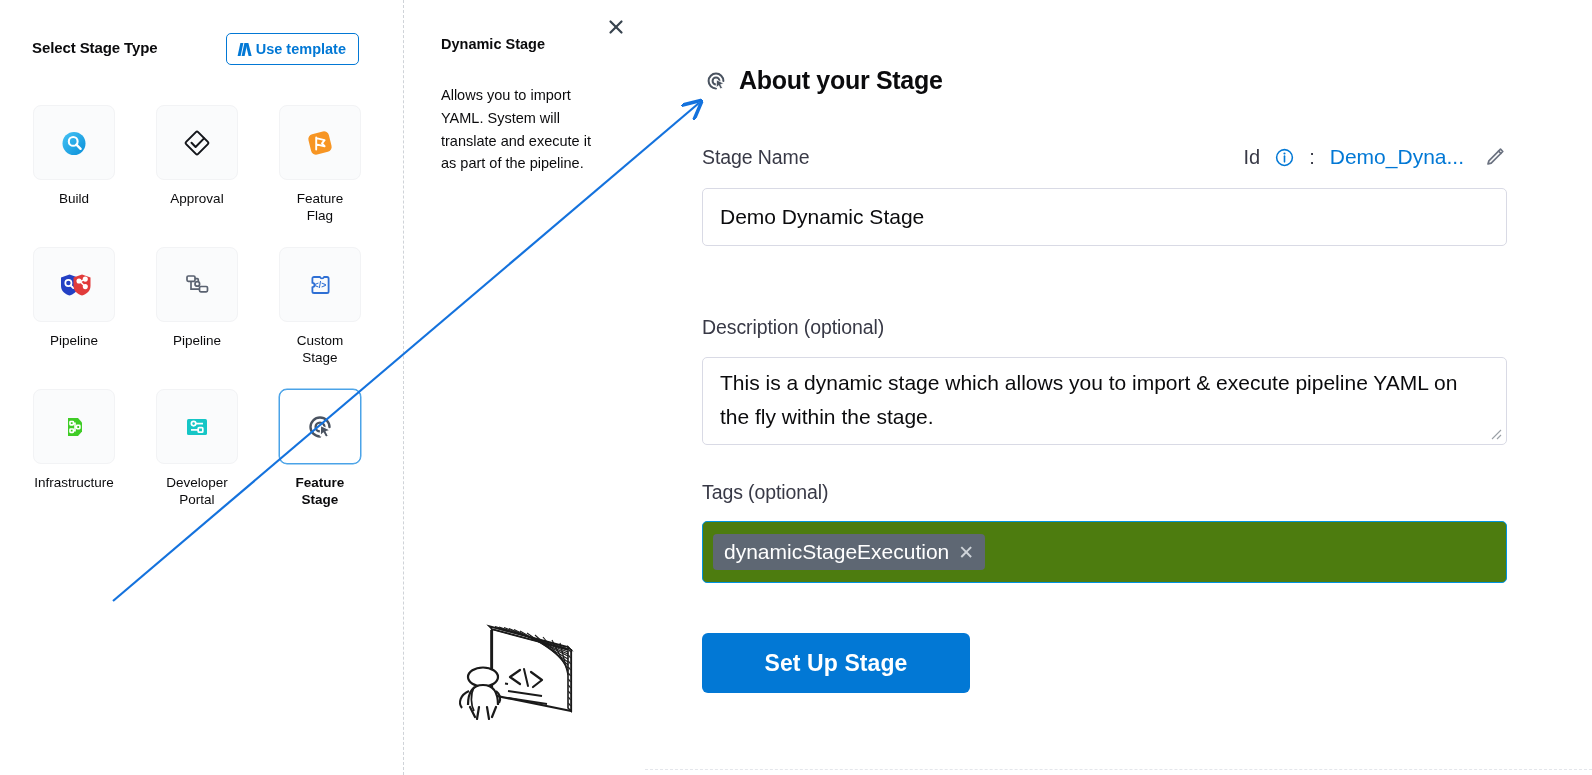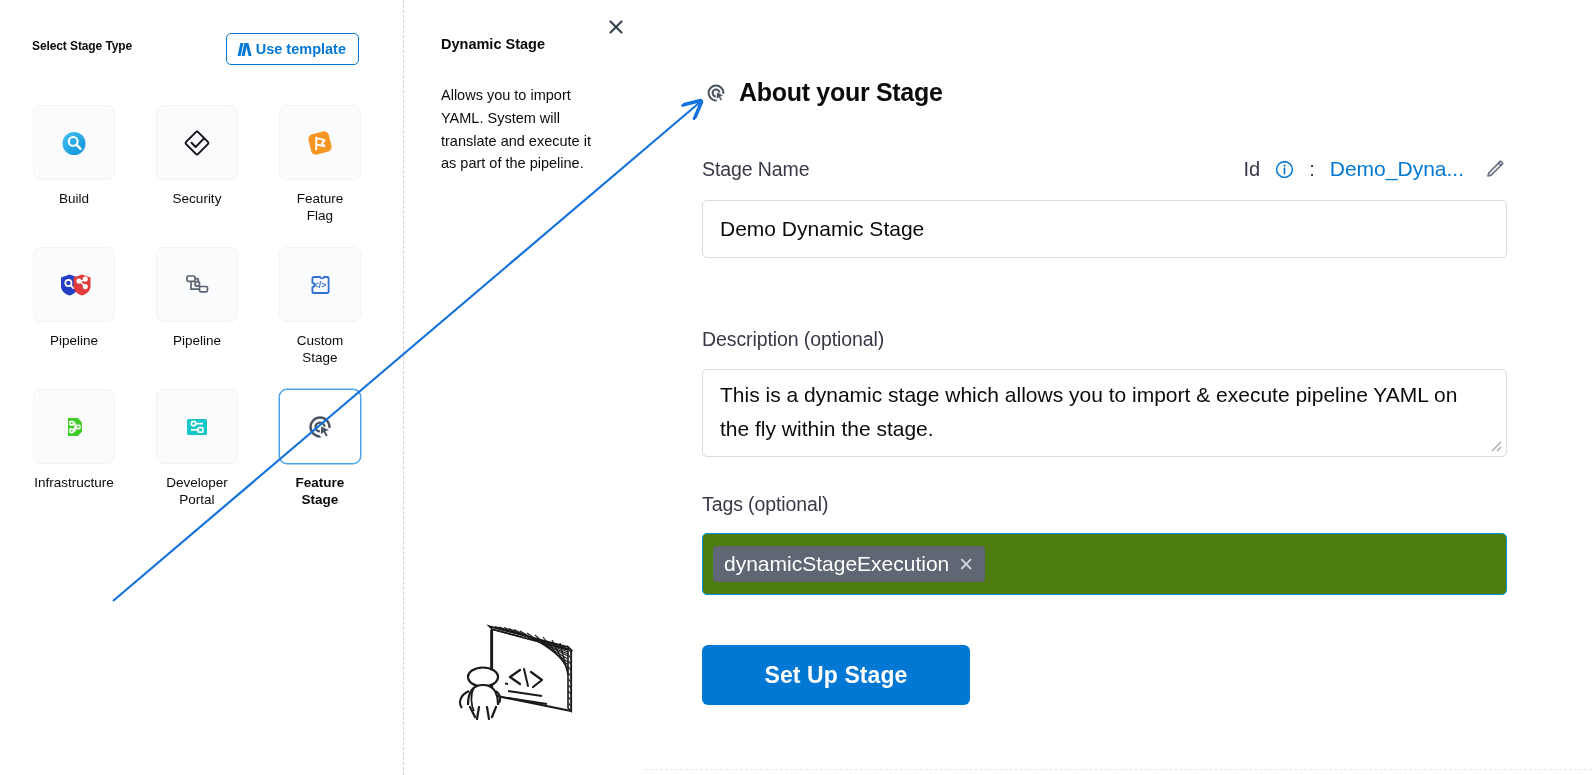--- a/index.html
+++ b/index.html
@@ -24,21 +24,21 @@
     box-sizing: border-box;
   }
   #left-header {
     position: absolute;
     left: 32px; top: 33px;
     width: 340px; height: 34px;
   }
   #select-stage-title {
     position: absolute;
     left: 0; top: 6px;
-    font-size: 12px;
+    font-size: 15px;
     font-weight: bold;
     letter-spacing: -0.1px;
     color: #0b0b0d;
   }
   #use-template-btn {
     position: absolute;
     right: 13px; top: 0;
     height: 32px;
     box-sizing: border-box;
     border: 1px solid #0278d5;
@@ -153,21 +153,21 @@
 
   #mid-illustration {
     position: absolute;
     left: 448px; top: 615px;
     width: 140px; height: 105px;
   }
 
   
   #right-panel {
     position: absolute;
-    left: 640px; top: 12px;
+    left: 640px; top: 0;
     width: 952px; height: 634px;
   }
   #about-row {
     position: absolute;
     left: 62px; top: 66px;
     display: flex;
     align-items: center;
     gap: 9px;
   }
   #about-title {
@@ -351,21 +351,21 @@
 
     <div class="stage-card-wrap">
       <div class="stage-tile">
         <svg width="34" height="34" viewBox="0 0 34 34">
           <g transform="rotate(45 17 17)">
             <rect x="8.5" y="8.5" width="17" height="17" rx="1.6" fill="none" stroke="#14161b" stroke-width="2"></rect>
           </g>
           <path d="M11.5 16.8 L15.6 21 L24 12.4" fill="none" stroke="#14161b" stroke-width="2" stroke-linecap="round" stroke-linejoin="round"></path>
         </svg>
       </div>
-      <div class="stage-label">Security</div>
+      <div class="stage-label">Approval</div>
     </div>
 
     <div class="stage-card-wrap">
       <div class="stage-tile">
         <svg width="34" height="34" viewBox="0 0 34 34">
           <g transform="rotate(-14 17 17)">
             <rect x="6.5" y="6.5" width="21" height="21" rx="5" fill="#f79523"></rect>
           </g>
           <path d="M13.2 11.5 L13.2 23.5 M13.2 12.2 L21.6 14.2 L19 17.3 L21.6 20.2 L13.2 18.4" fill="none" stroke="#ffffff" stroke-width="1.9" stroke-linejoin="round" stroke-linecap="round"></path>
         </svg>

